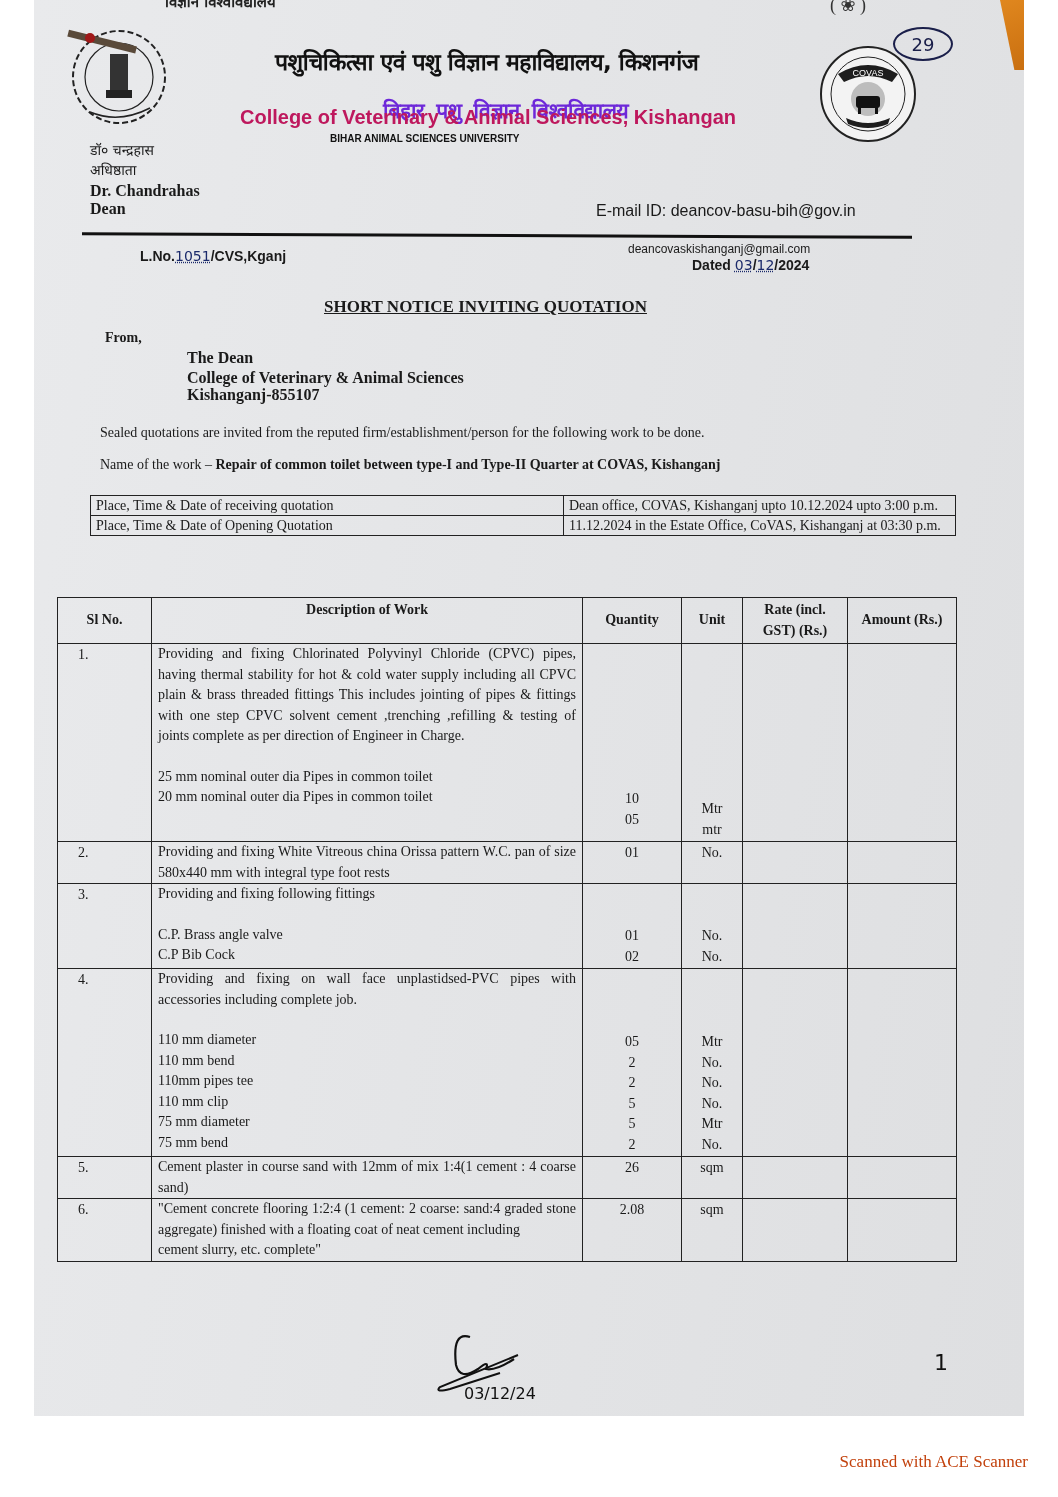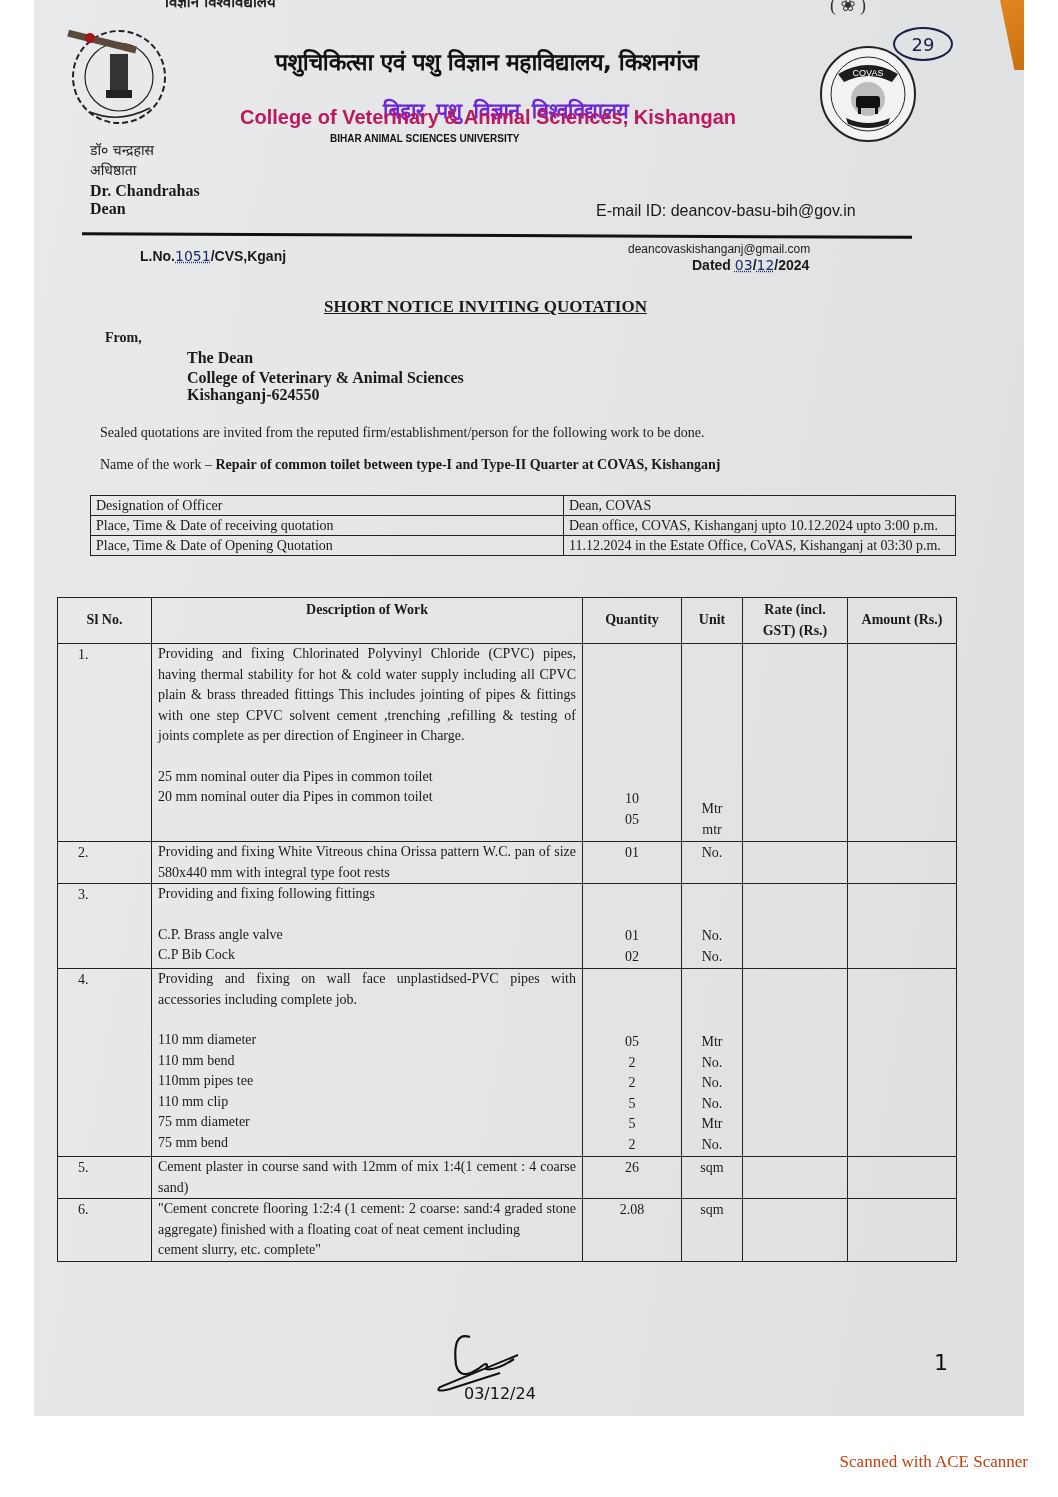--- a/index.html
+++ b/index.html
@@ -113,31 +113,27 @@
 <div class="email-2">deancovaskishanganj@gmail.com</div>
 <div class="header-rule"></div>
 
 <div class="lno"><span>L.No.</span><span class="hand">1051</span><span>/CVS,Kganj</span></div>
 <div class="dated"><span>Dated</span> <span class="hand">03</span>/<span class="hand">12</span><span>/2024</span></div>
 
 <div class="notice-title">SHORT NOTICE INVITING QUOTATION</div>
 <div class="from">From,</div>
 <div class="addr" style="top:349px">The Dean</div>
 <div class="addr" style="top:369px">College of Veterinary &amp; Animal Sciences</div>
-<div class="addr" style="top:386px">Kishanganj-624550</div>
+<div class="addr" style="top:386px">Kishanganj-855107</div>
 
 <div class="sealed">Sealed quotations are invited from the reputed firm/establishment/person for the following work to be done.</div>
 <div class="work-name"><span>Name of the work – </span><b>Repair of common toilet between type-I and Type-II Quarter at COVAS, Kishanganj</b></div>
 
 <table class="info">
   <tbody>
-      <tr>
-        <td class="l">Designation of Officer</td>
-        <td>Dean, COVAS</td>
-      </tr>
   <tr>
         <td class="l">Place, Time &amp; Date of receiving quotation</td>
         <td>Dean office, COVAS, Kishanganj upto 10.12.2024 upto 3:00 p.m.</td>
       </tr>
   <tr>
         <td class="l">Place, Time &amp; Date of  Opening Quotation</td>
         <td>11.12.2024 in the Estate Office, CoVAS, Kishanganj at 03:30 p.m.</td>
       </tr>
 </tbody>
   </table>

